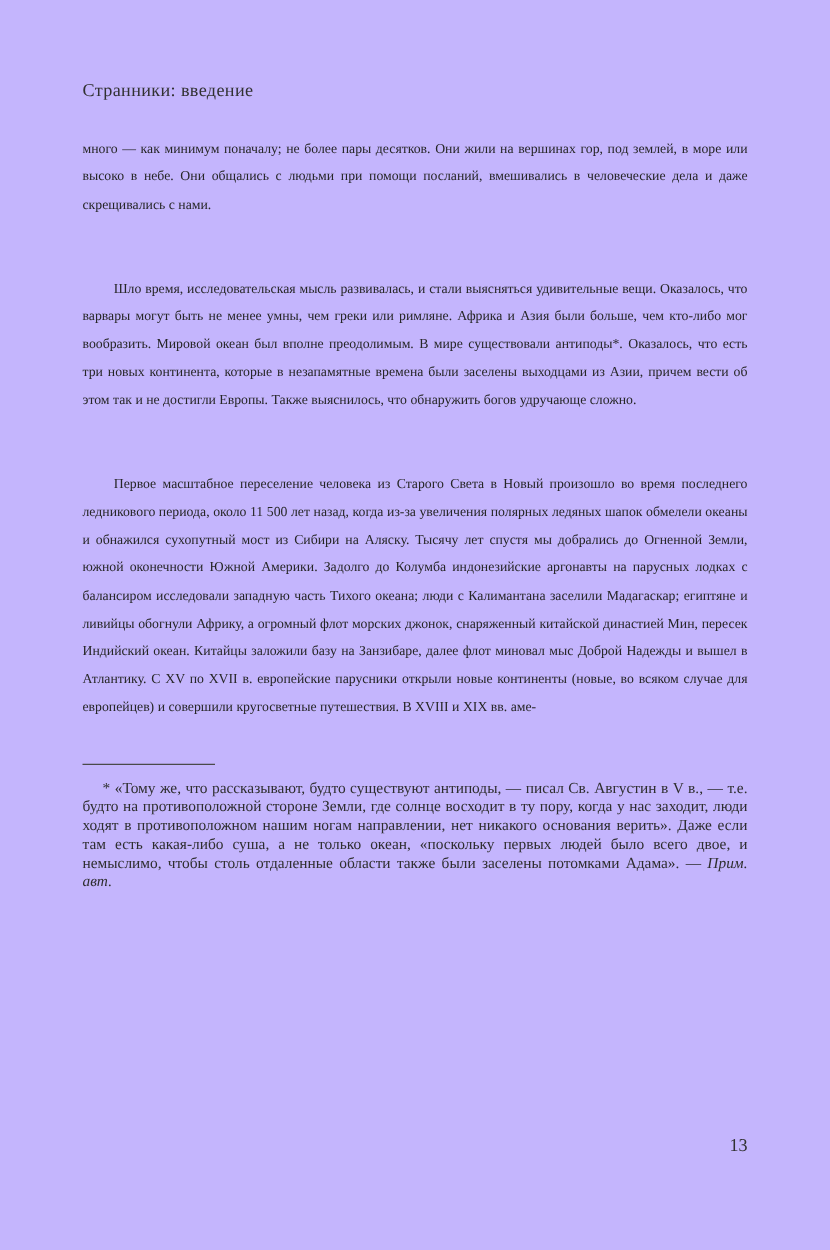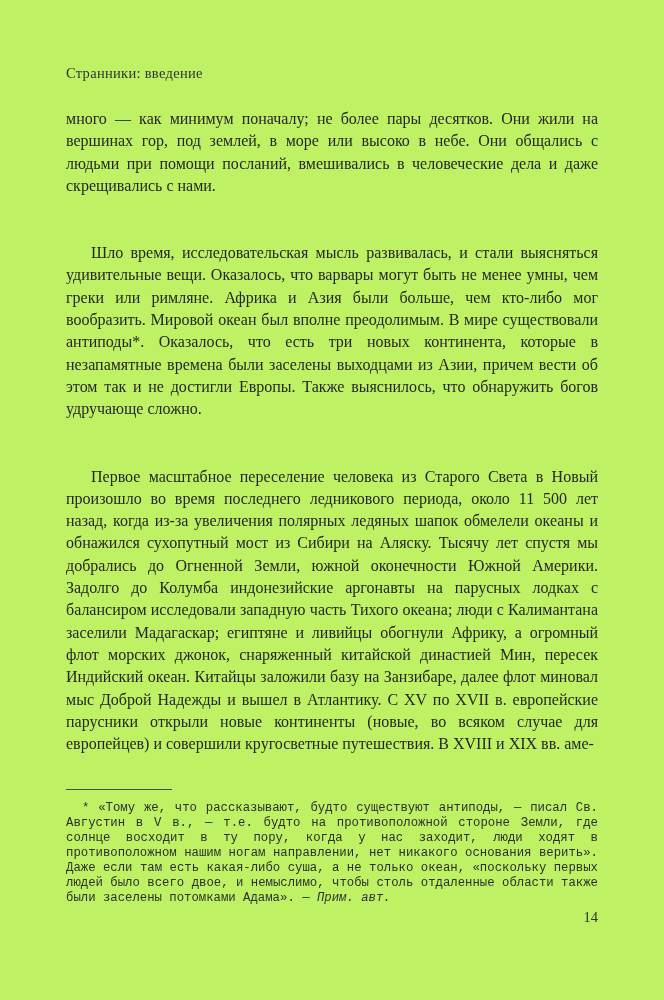--- a/index.html
+++ b/index.html
@@ -3,21 +3,21 @@
   <meta charset="utf-8">
   <style>
     * { box-sizing: border-box; }
     html, body { margin: 0; padding: 0; }
     body { background: #ffffff; }
 
     .page {
       position: relative;
       width: 664px;
       height: 1000px;
-      background: #bef264;
+      background: #c4b5fd;
       overflow: hidden;
       font-family: "Liberation Serif", "DejaVu Serif", serif;
       color: #262626;
     }
 
     .content {
       position: absolute;
       left: 66px;
       top: 64px;
       width: 532px;
@@ -26,21 +26,21 @@
     .running-header {
       margin: 0 0 26px 0;
       font-size: 14.5px;
       line-height: 18px;
       letter-spacing: 0.3px;
       color: #313131;
     }
 
     .body-text p {
       margin: 0;
-      font-size: 16px;
+      font-size: 11px;
       line-height: 22.3px;
       text-align: justify;
     }
 
     .body-text p.indented { text-indent: 25px; margin-top: 45px; }
 
     .footnote-sep {
       width: 106px;
       height: 0;
       border: none;
@@ -48,21 +48,20 @@
       margin: 34px 0 11px 0;
     }
 
     .footnote {
       margin: 0;
       font-size: 12.3px;
       line-height: 15px;
       text-align: justify;
       text-indent: 16px;
       color: #2e2e2e;
-      font-family: Liberation Mono, monospace;
     }
 
     .footnote .attribution { font-style: italic; }
 
     .page-number {
       position: absolute;
       right: 66px;
       bottom: 74px;
       font-size: 14.5px;
       color: #313131;
@@ -81,14 +80,14 @@
       <p class="indented">Шло время, исследовательская мысль развивалась, и стали выясняться удивительные вещи. Оказалось, что варвары могут быть не менее умны, чем греки или римляне. Африка и Азия были больше, чем кто-либо мог вообразить. Мировой океан был вполне преодолимым. В мире существовали антиподы*. Оказалось, что есть три новых континента, которые в незапамятные времена были заселены выходцами из Азии, причем вести об этом так и не достигли Европы. Также выяснилось, что обнаружить богов удручающе сложно.</p>
       <p class="indented">Первое масштабное переселение человека из Старого Света в Новый произошло во время последнего ледникового периода, около 11&nbsp;500 лет назад, когда из-за увеличения полярных ледяных шапок обмелели океаны и обнажился сухопутный мост из Сибири на Аляску. Тысячу лет спустя мы добрались до Огненной Земли, южной оконечности Южной Америки. Задолго до Колумба индонезийские аргонавты на парусных лодках с балансиром исследовали западную часть Тихого океана; люди с Калимантана заселили Мадагаскар; египтяне и ливийцы обогнули Африку, а огромный флот морских джонок, снаряженный китайской династией Мин, пересек Индийский океан. Китайцы заложили базу на Занзибаре, далее флот миновал мыс Доброй Надежды и вышел в Атлантику. С XV по XVII в. европейские парусники открыли новые континенты (новые, во всяком случае для европейцев) и совершили кругосветные путешествия. В XVIII и XIX вв. аме-</p>
     </div>
 
     <hr class="footnote-sep">
 
     <p class="footnote"><span>*</span>&nbsp;<span>«Тому же, что рассказывают, будто существуют антиподы, — писал Св. Августин в V в., — т.е. будто на противоположной стороне Земли, где солнце восходит в ту пору, когда у нас заходит, люди ходят в противоположном нашим ногам направлении, нет никакого основания верить». Даже если там есть какая-либо суша, а не только океан, «поскольку первых людей было всего двое, и немыслимо, чтобы столь отдаленные области также были заселены потомками Адама». — </span><span class="attribution">Прим. авт.</span></p>
 
   </div>
 
-  <div class="page-number">14</div>
+  <div class="page-number">13</div>
 </div>
 
 </body></html>

